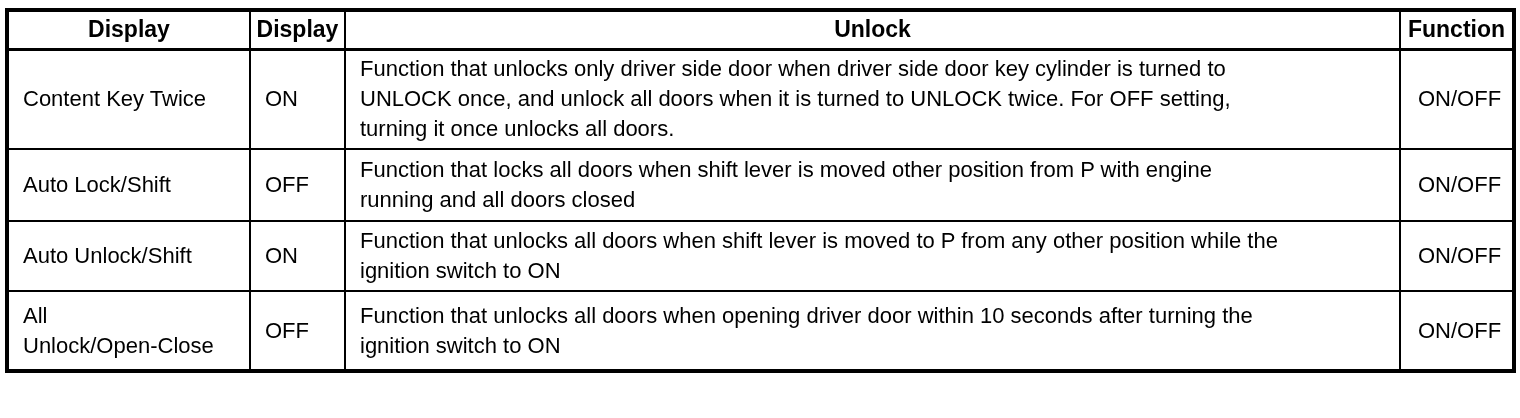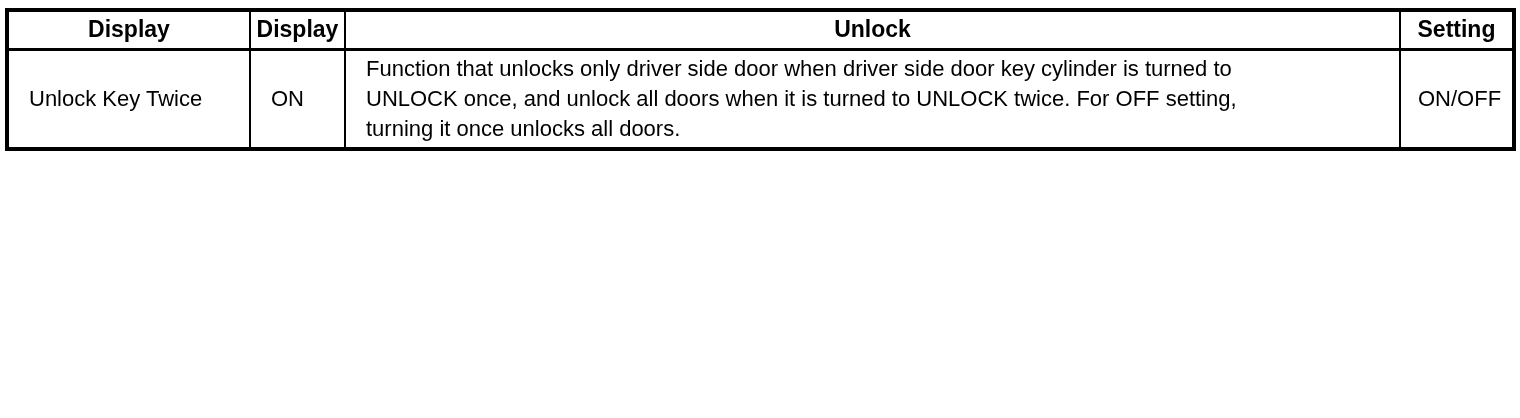--- a/index.html
+++ b/index.html
@@ -32,21 +32,21 @@
     font-size: 23px;
     text-align: center;
     vertical-align: middle;
     padding: 4px 4px;
     border-bottom-width: 3px !important;
   }
   td {
     font-size: 22px;
     line-height: 30px;
     vertical-align: middle;
-    padding: 2px 6px 2px 20px;
+    padding: 2px 6px 2px 14px;
     white-space: pre-line;
     overflow: hidden;
   }
   td.col-setting {
     text-align: center;
     padding: 2px 17px;
     white-space: nowrap;
   }
   tr.row-tall-1 { height: 100px; }
   tr.row-short  { height: 43px; }
@@ -64,27 +64,49 @@
       <col style="width:243px">
       <col style="width:95px">
       <col style="width:1055px">
       <col style="width:114px">
     </colgroup>
     <thead>
       <tr class="header-row">
         <th>Display</th>
         <th>Display</th>
         <th>Unlock</th>
-        <th>Setting</th>
+        <th>Function</th>
       </tr>
     </thead>
     <tbody>
       <tr class="row-tall-1">
-        <td class="col-display">Unlock Key Twice</td>
+        <td class="col-display">Content Key Twice</td>
         <td class="col-default">ON</td>
         <td class="col-content">Function that unlocks only driver side door when driver side door key cylinder is turned to
 UNLOCK once, and unlock all doors when it is turned to UNLOCK twice. For OFF setting,
 turning it once unlocks all doors.</td>
+        <td class="col-setting">ON/OFF</td>
+      </tr>
+      <tr class="row-med">
+        <td class="col-display">Auto Lock/Shift</td>
+        <td class="col-default">OFF</td>
+        <td class="col-content">Function that locks all doors when shift lever is moved other position from P with engine
+running and all doors closed</td>
+        <td class="col-setting">ON/OFF</td>
+      </tr>
+      <tr class="row-med2">
+        <td class="col-display">Auto Unlock/Shift</td>
+        <td class="col-default">ON</td>
+        <td class="col-content">Function that unlocks all doors when shift lever is moved to P from any other position while the
+ignition switch to ON</td>
+        <td class="col-setting">ON/OFF</td>
+      </tr>
+      <tr class="row-tall-2">
+        <td class="col-display">All
+Unlock/Open-Close</td>
+        <td class="col-default">OFF</td>
+        <td class="col-content">Function that unlocks all doors when opening driver door within 10 seconds after turning the
+ignition switch to ON</td>
         <td class="col-setting">ON/OFF</td>
       </tr>
     </tbody>
   </table>
 </div>
 
 </body></html>

